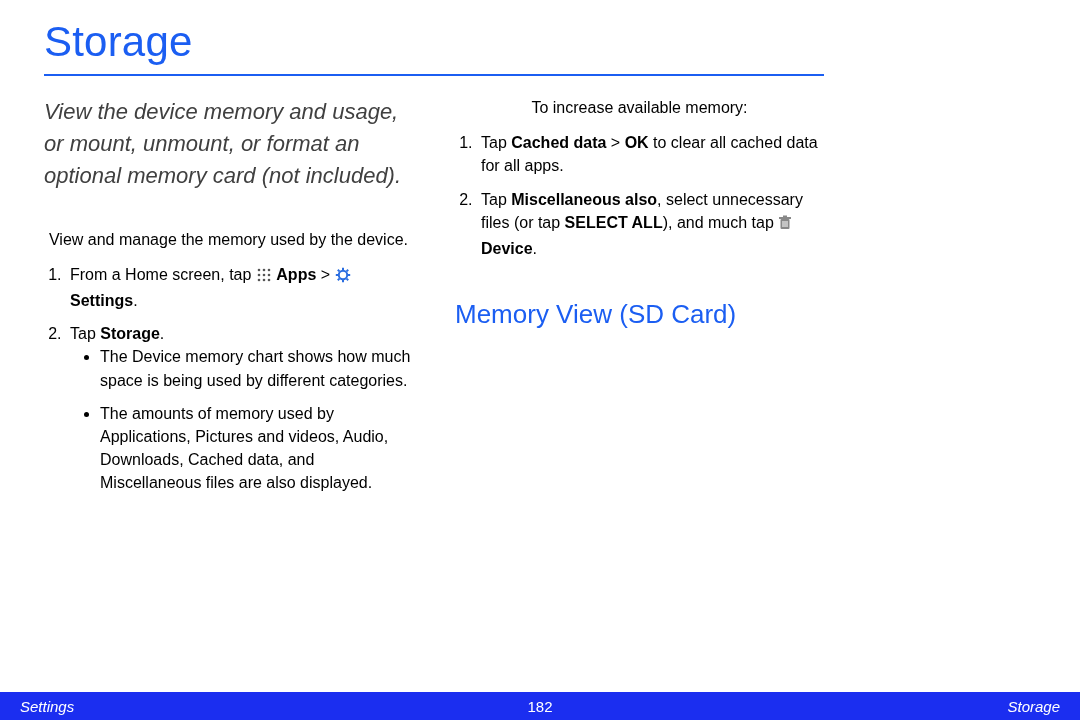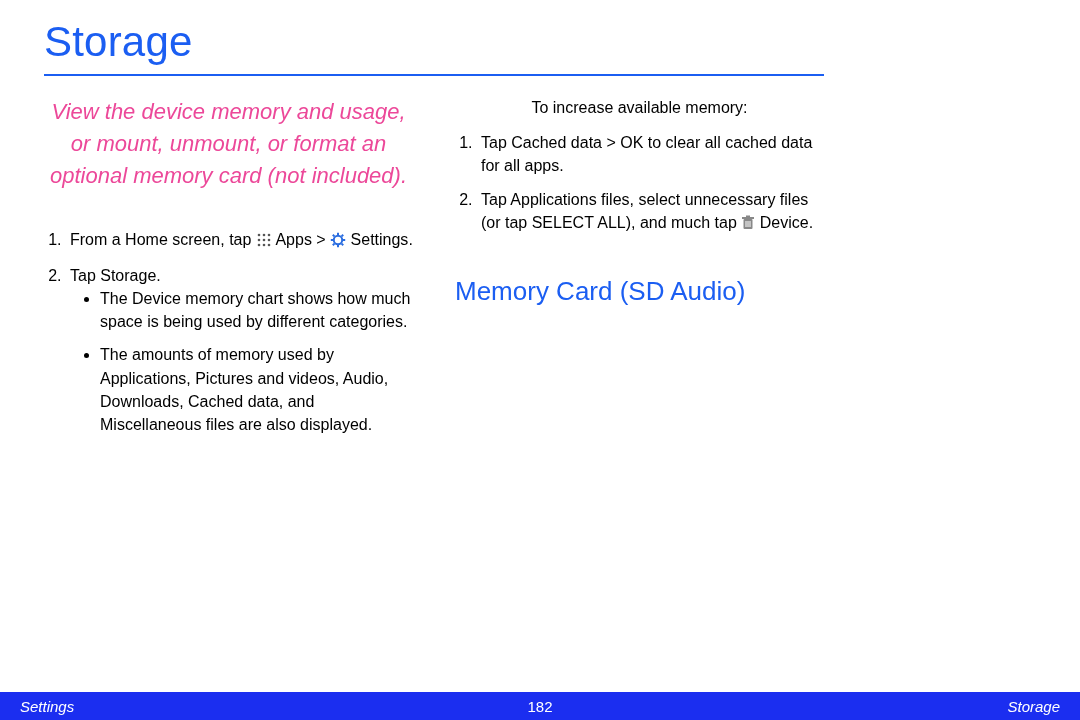--- a/index.html
+++ b/index.html
@@ -2,46 +2,47 @@
 <html><head>
 <meta charset="utf-8">
 <style>
   * { box-sizing: border-box; margin: 0; padding: 0; }
   html, body { width: 1080px; height: 720px; font-family: Arial, Helvetica, sans-serif; background: #fff; color: #000; }
   .page { width: 868px; height: 720px; position: relative; padding: 18px 44px 0 44px; }
   .title { color: #1b5ef2; font-size: 42px; font-weight: 400; letter-spacing: 0.2px; padding-bottom: 8px; }
   .hr { height: 4px; border-top: 2px solid #1b5ef2; margin-bottom: 18px; }
   .columns { display: flex; gap: 42px; }
   .col { flex: 1; font-size: 16px; line-height: 1.45; }
-  .intro { color: #ec4899; font-style: italic; font-size: 22px; line-height: 1.45; margin-bottom: 36px; text-align: center; }
+  .intro { color: #404040; font-style: italic; font-size: 22px; line-height: 1.45; margin-bottom: 36px; }
   .h2 { color: #1b5ef2; font-size: 26px; font-weight: 400; margin-bottom: 6px; }
   .para { margin-bottom: 12px; text-align: center; }
   ol.steps { list-style: decimal; padding-left: 22px; margin-bottom: 10px; }
   ol.steps > li { padding-left: 4px; margin-bottom: 10px; }
   ul.bul { list-style: disc; padding-left: 30px; }
   ul.bul > li { margin-bottom: 10px; }
-  b { font-weight: 400; }
+  b { font-weight: 700; }
   .icon { display: inline-block; vertical-align: -3px; }
   .footer { position: absolute; left: 0; bottom: 0; width: 1080px; height: 28px; background: #1b2ef0; color: #fff; display: flex; align-items: center; justify-content: space-between; padding: 0 20px; font-size: 15px; }
   .footer .left { font-style: italic; }
   .footer .right { font-style: italic; }
   .footer .mid { position: absolute; left: 50%; transform: translateX(-50%); font-style: normal; }
 </style>
 </head>
 <body>
 
 <div class="page">
   <div class="title">Storage</div>
   <div class="hr"></div>
 
   <div class="columns">
 
     <div class="col">
       <div class="intro">View the device memory and usage, or mount, unmount, or format an optional memory card (not included).</div>
 
+      <div class="para">View and manage the memory used by the device.</div>
 
       <ol class="steps">
         <li>
           <span>From a Home screen, tap </span><span class="icon"><svg width="16" height="16" viewBox="0 0 16 16">
                 <g fill="#555">
                   <circle cx="3" cy="3" r="1.3"></circle>
                   <circle cx="8" cy="3" r="1.3"></circle>
                   <circle cx="13" cy="3" r="1.3"></circle>
                   <circle cx="3" cy="8" r="1.3"></circle>
                   <circle cx="8" cy="8" r="1.3"></circle>
@@ -75,35 +76,35 @@
       </ol>
     </div>
 
     <div class="col">
       <div class="para">To increase available memory:</div>
       <ol class="steps">
         <li>
           <span>Tap </span><b>Cached data</b><span> &gt; </span><b>OK</b><span> to clear all cached data for all apps.</span>
         </li>
         <li>
-          <span>Tap </span><b>Applications files</b><span>, select unnecessary files (or tap </span><b>SELECT ALL</b><span>), and much tap </span><span class="icon"><svg width="14" height="16" viewBox="0 0 14 16">
+          <span>Tap </span><b>Miscellaneous also</b><span>, select unnecessary files (or tap </span><b>SELECT ALL</b><span>), and much tap </span><span class="icon"><svg width="14" height="16" viewBox="0 0 14 16">
                 <rect x="2.5" y="4" width="9" height="10" rx="1" fill="#888"></rect>
                 <rect x="1" y="2" width="12" height="2" fill="#888"></rect>
                 <rect x="5" y="0.5" width="4" height="2" fill="#888"></rect>
                 <g stroke="#fff" stroke-width="1">
                   <line x1="5" y1="6" x2="5" y2="12"></line>
                   <line x1="7" y1="6" x2="7" y2="12"></line>
                   <line x1="9" y1="6" x2="9" y2="12"></line>
                 </g>
               </svg></span><b> Device</b><span>.</span>
         </li>
       </ol>
 
       <div style="height:26px"></div>
-      <div class="h2">Memory Card (SD Audio)</div>
+      <div class="h2">Memory View (SD Card)</div>
     </div>
 
   </div>
 
   <div class="footer">
     <span class="left">Settings</span>
     <span class="mid">182</span>
     <span class="right">Storage</span>
   </div>
 </div>

